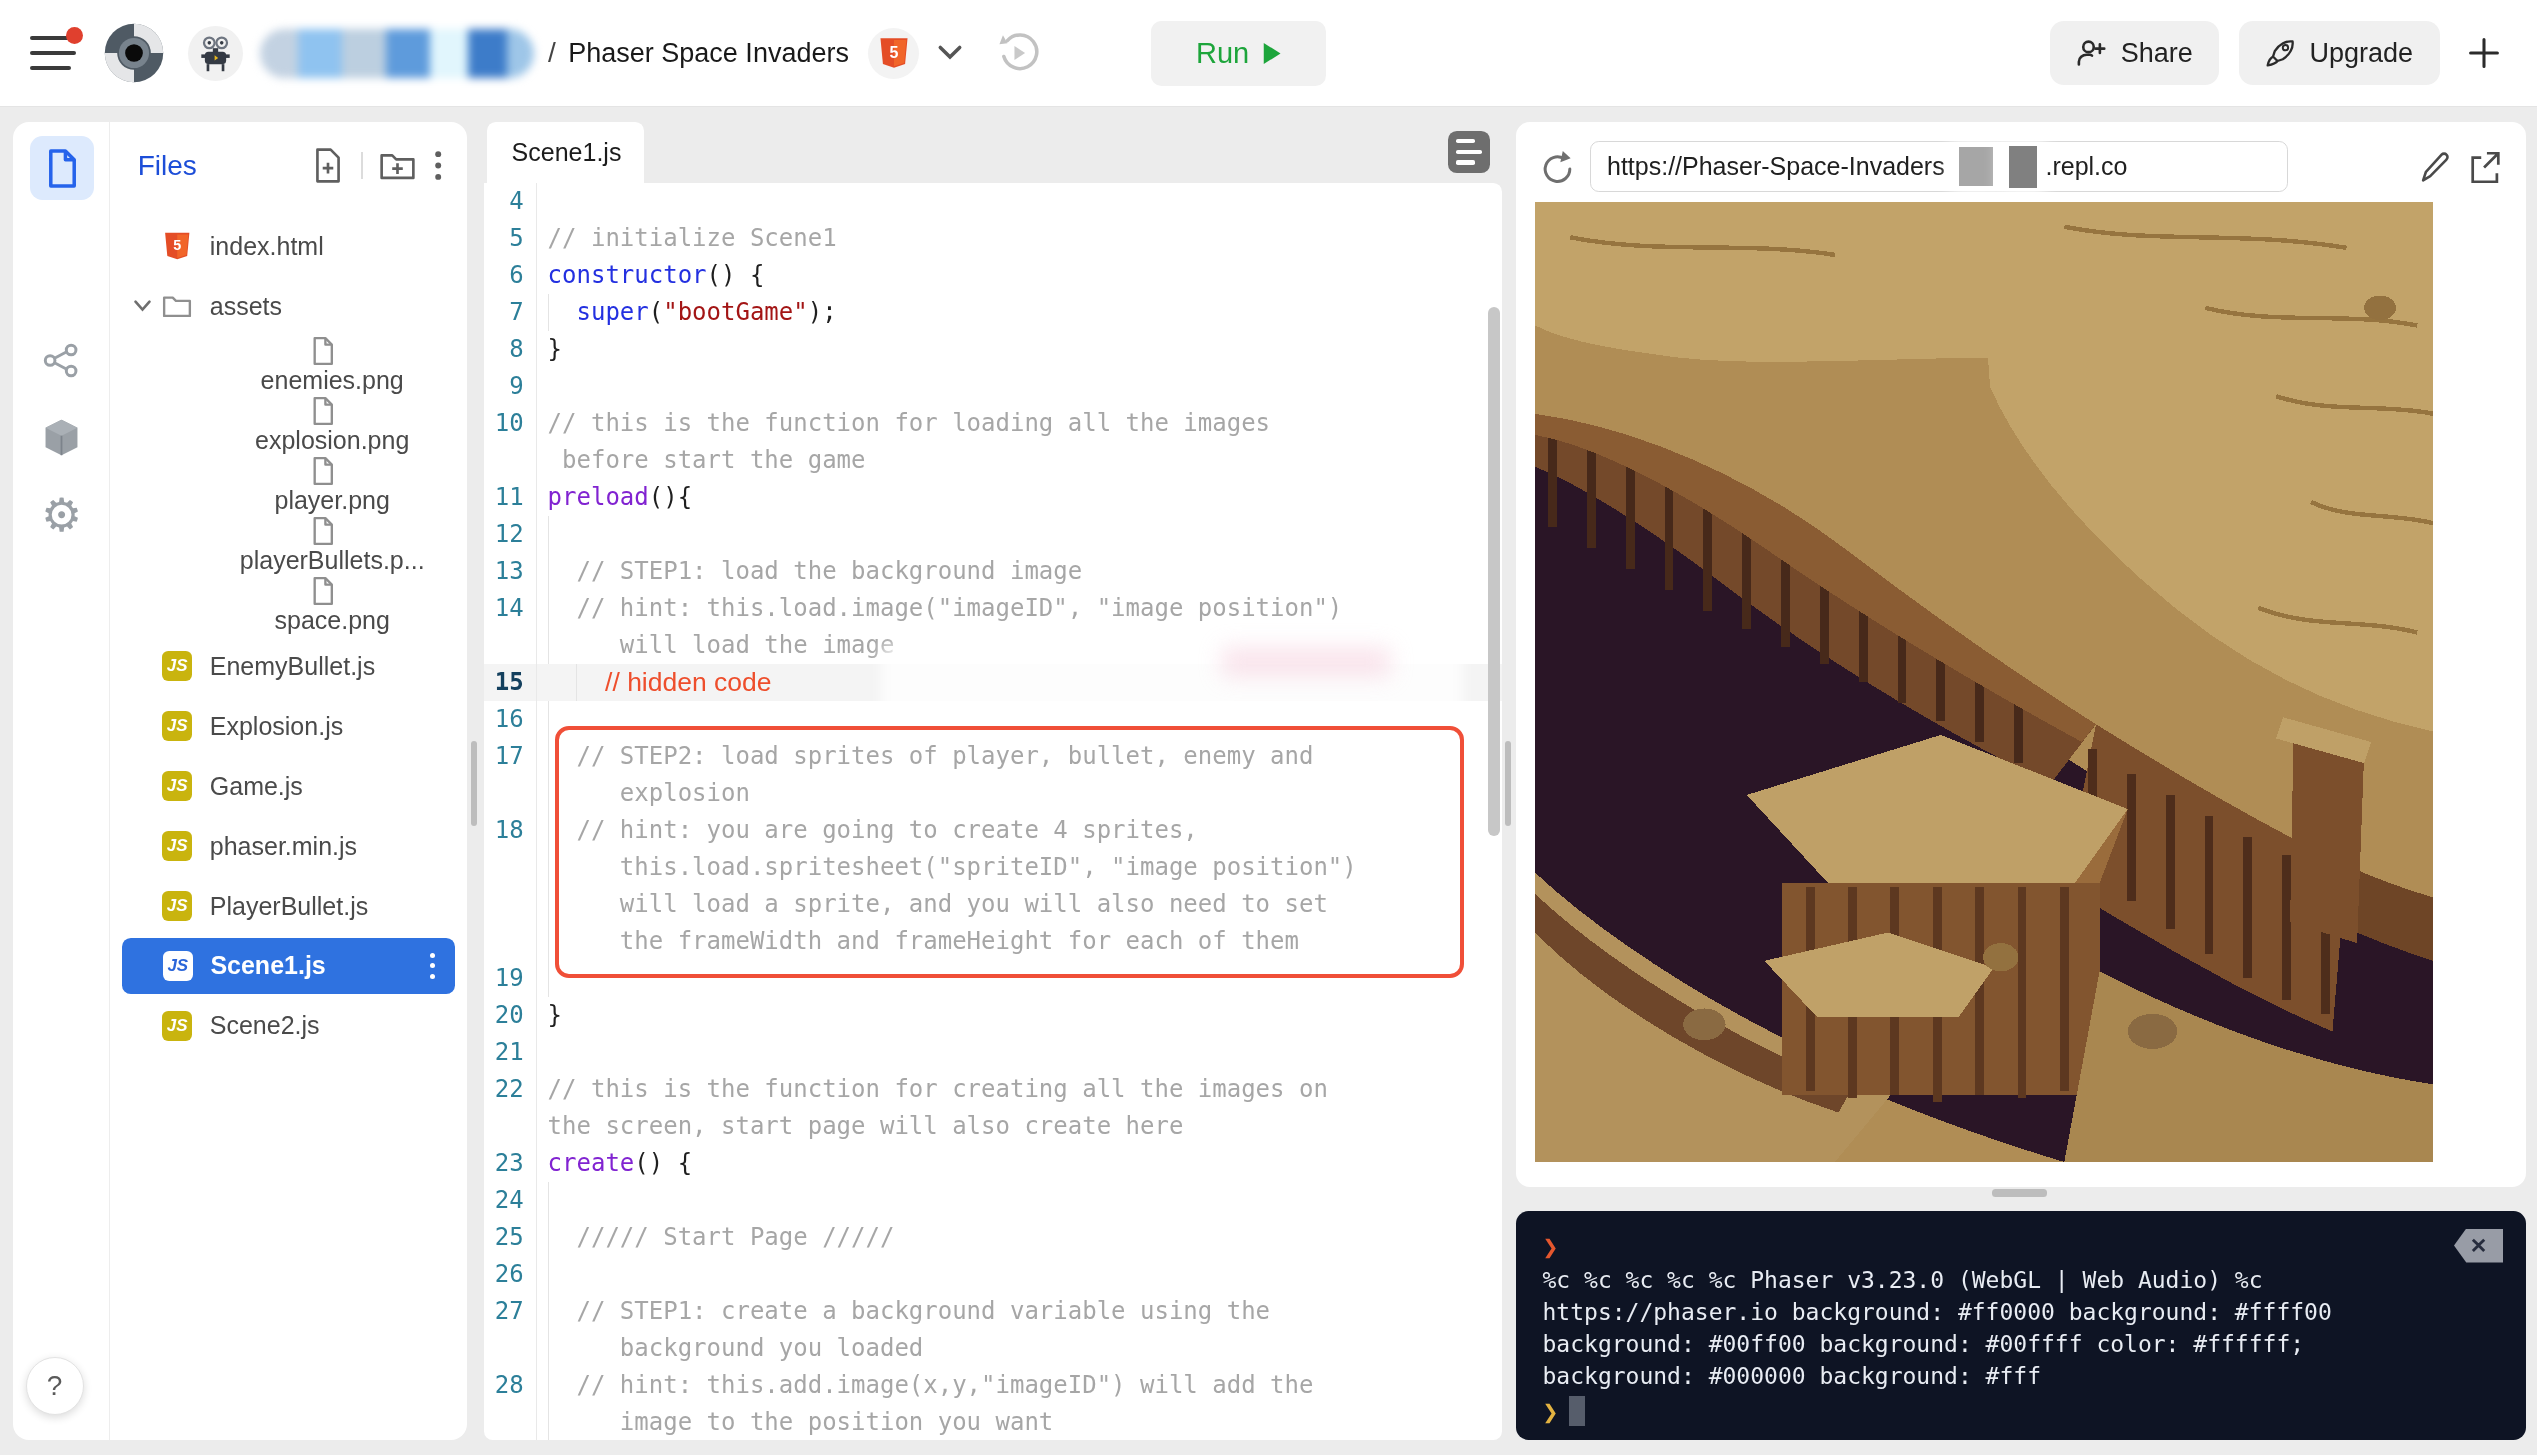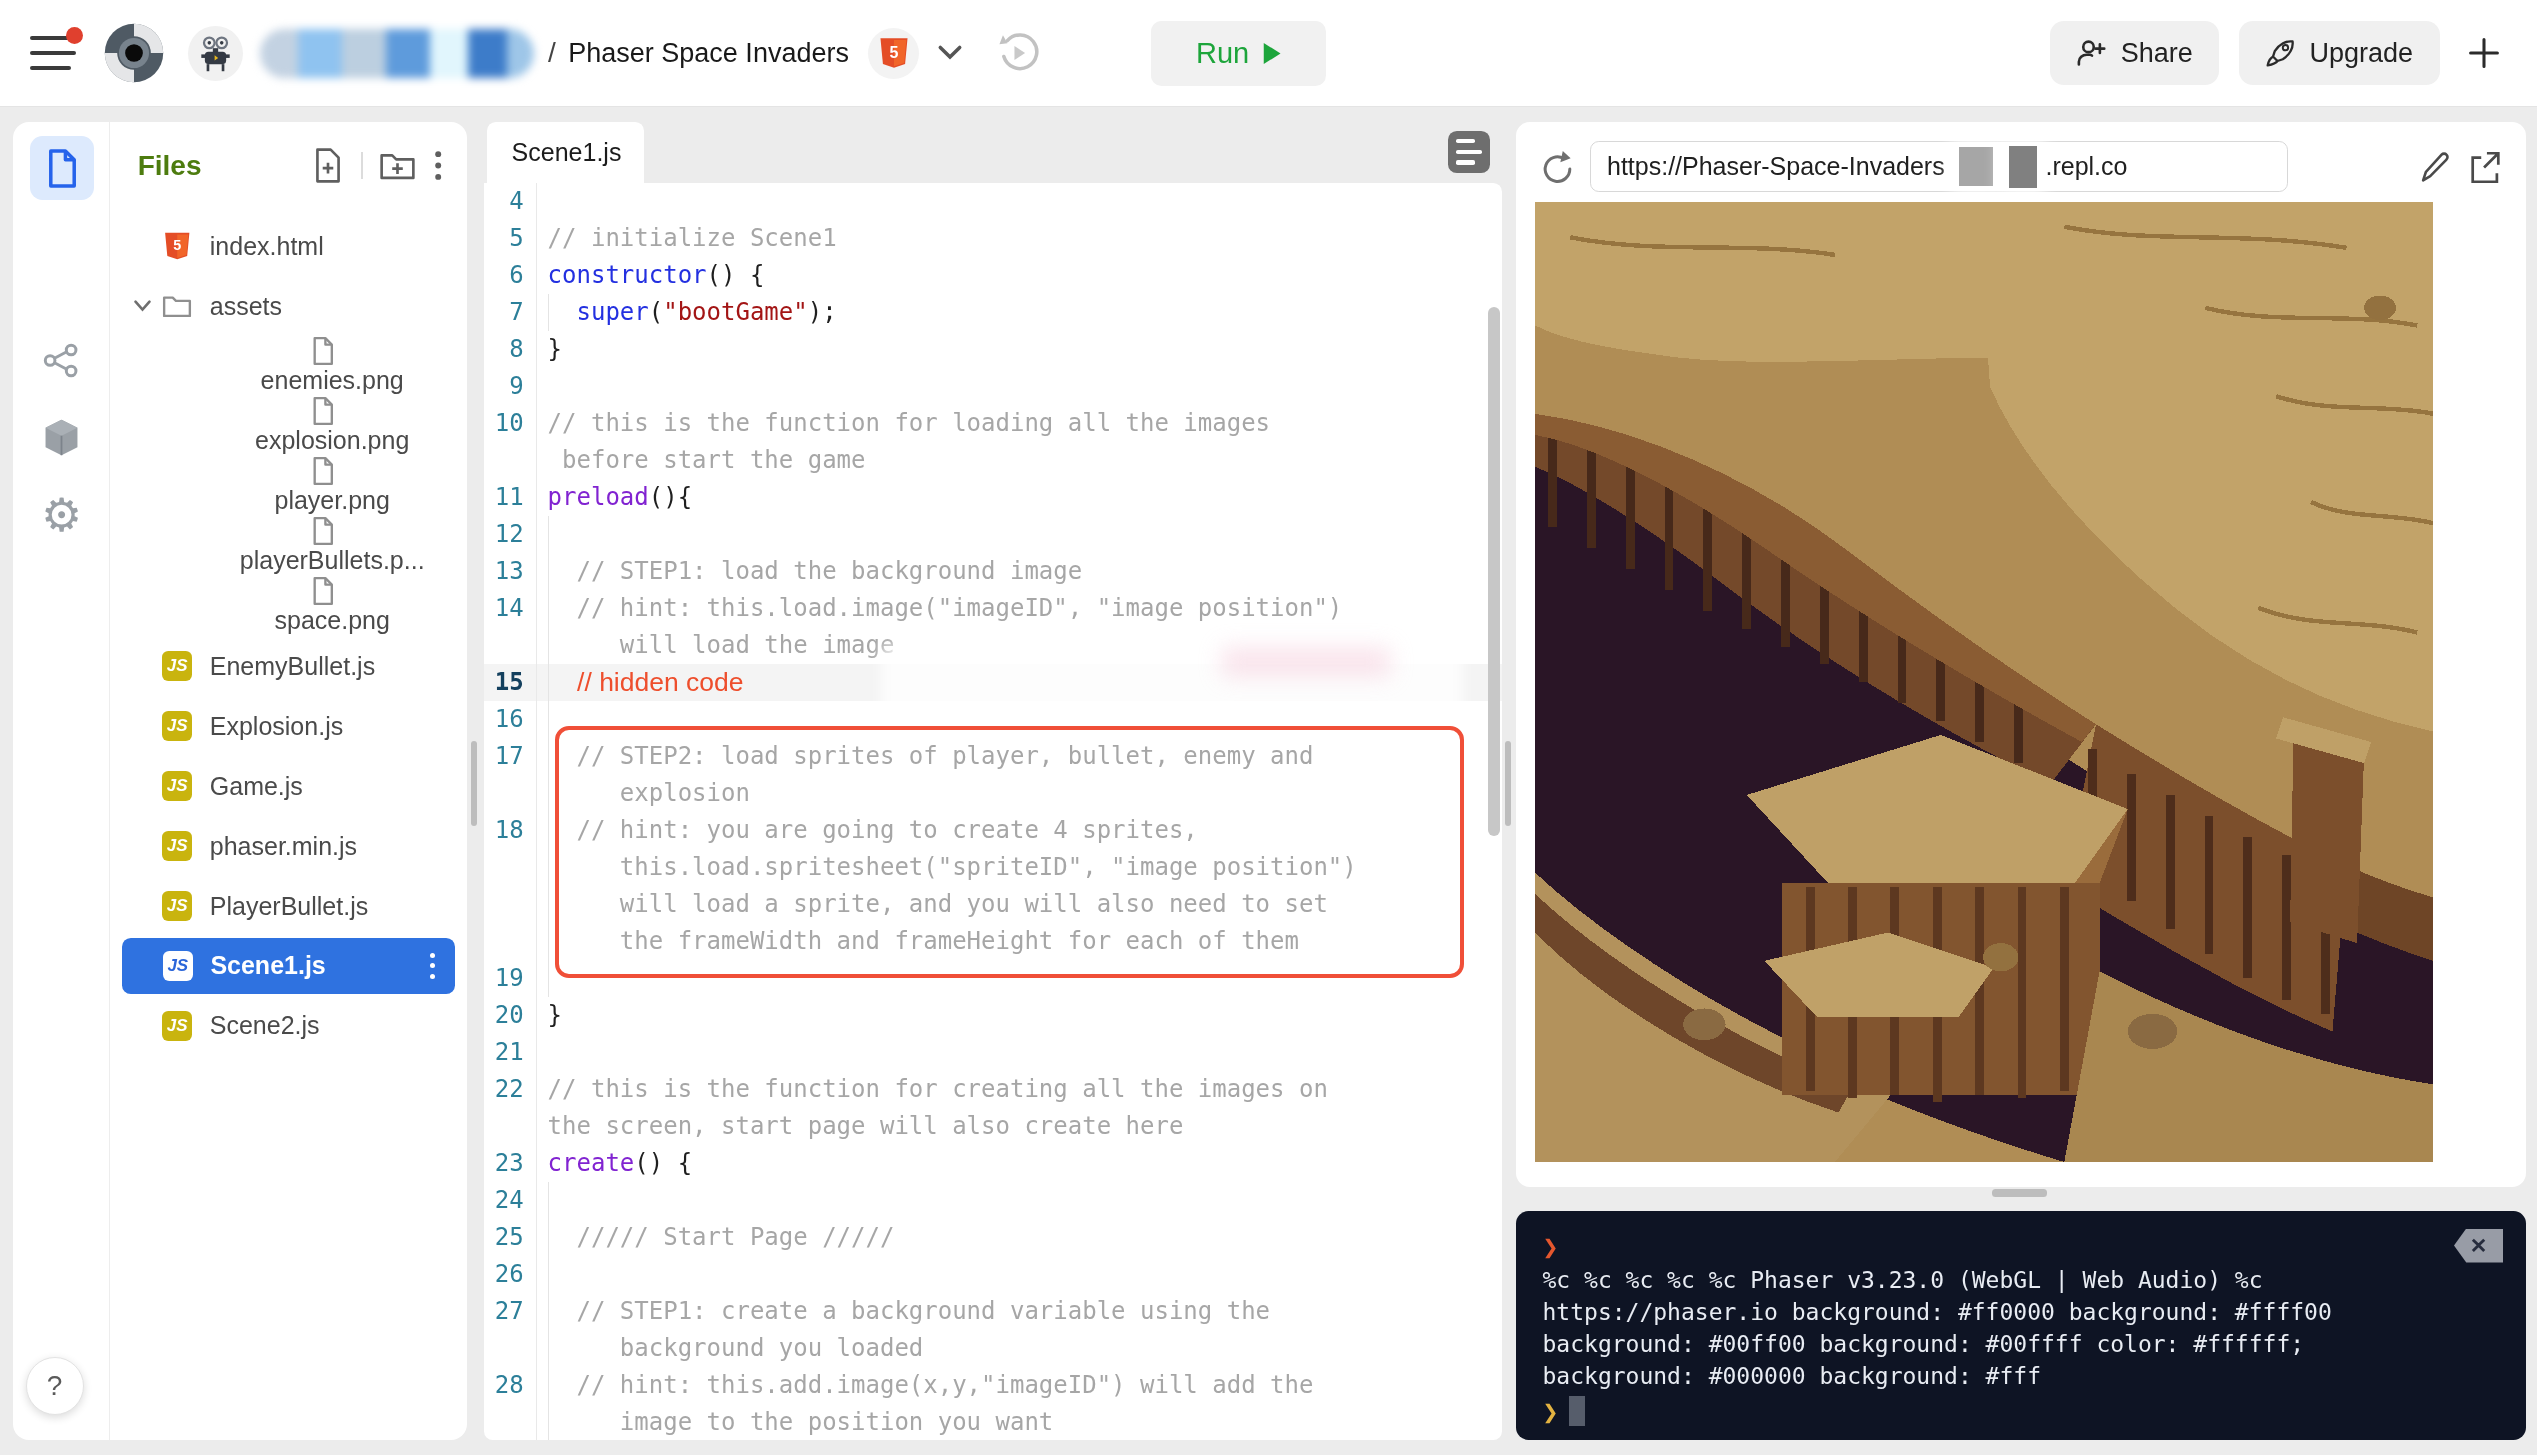--- a/index.html
+++ b/index.html
@@ -42,21 +42,21 @@
   .railtile { position:absolute; left:17px; top:14px; width:64px; height:64px; background:#ddeafd; border-radius:12.4px;
               display:flex; align-items:center; justify-content:center; cursor:pointer; }
   .railicon { position:absolute; left:29px; width:39px; height:39px; display:flex; align-items:center; justify-content:center; cursor:pointer; }
   .gearglyph { font-size:46px; color:#9aa0a6; line-height:39px; }
   .helpbtn { position:absolute; left:12.4px; top:1235px; width:58px; height:58px; border-radius:50%; background:#fff;
              border:1.8px solid #e3e3e3; box-shadow:0 2.6px 8.8px rgba(0,0,0,.14); display:flex; align-items:center;
              justify-content:center; font-size:28px; color:#5a5a5a; font-weight:500; cursor:pointer; }
 
   .files { position:absolute; left:98px; top:0; width:356px; height:100%; padding-top:25px; }
   .fheader { display:flex; align-items:center; padding:0 23px 0 26.5px; }
-  .ftitle { font-size:28px; font-weight:700; color:#4d7c0f;text-align:center; }
+  .ftitle { font-size:28px; font-weight:400; color:#1d4ed8;text-align:center; }
   .fh-icons { margin-left:auto; display:flex; align-items:center; gap:16px; }
   .fh-sep { width:1.8px; height:26.5px; background:#dcdcdc; }
   .flist { margin-top:32px; }
   .frow { display:flex; align-items:center; height:60px; padding-left:51px; font-size:25px; font-weight:500;
           color:#4a4a4a; cursor:pointer; position:relative; }
   .frow.lvl2 { padding-left:86px;flex-direction:column; }
   .fic { width:30px; height:30px; margin-right:17.6px; flex:0 0 30px; display:flex; align-items:center; justify-content:center; }
   .fic.jsb { background:#c9b40e; border-radius:6.2px; color:#fff; font-weight:700; font-size:17px;
              font-family:"Liberation Sans",sans-serif;font-style:italic; }
   .chev { position:absolute; left:21px; width:23px; display:flex; }
@@ -71,21 +71,21 @@
   .tabstrip { position:relative; height:61px; }
   .tab { position:absolute; left:2.6px; top:0; width:157px; height:61px; background:#fff; border-radius:8.8px 8.8px 0 0;
          display:flex; align-items:center; padding-left:25px; font-size:25px; color:#1c1c1c; cursor:pointer; }
   .fmtbtn { position:absolute; right:12.4px; top:8.8px; width:42px; height:42px; background:#6e6e6e; border-radius:8.8px;
             display:flex; flex-direction:column; justify-content:center; gap:6.2px; padding-left:8px; cursor:pointer; }
   .fmtbtn i { height:4.4px; background:#fff; border-radius:1.8px; display:block; }
   .fmtbtn i:nth-child(1){ width:19.4px; } .fmtbtn i:nth-child(2){ width:26.5px; } .fmtbtn i:nth-child(3){ width:19.4px; }
   .codepanel { position:absolute; left:0; top:61px; width:1018px; bottom:0; background:#fff;
                border-radius:0 8.8px 8.8px 8.8px; overflow:hidden; }
   .crow { display:flex; height:37px; font-family:"DejaVu Sans Mono",monospace; font-size:24px; line-height:37px; }
-  .crow.hl { background:#f4f4f4; }
+  .crow.hl { background:#f4f4f4;gap:28px; }
   .ln { flex:0 0 53px; width:53px; text-align:right; padding-right:12.4px; color:#2c7f99;
         border-right:1.8px solid #e9e9e9; }
   .crow.cur .ln { color:#14405e; font-weight:bold; }
   .cd { flex:1; white-space:pre; padding-left:10.6px; position:relative; }
   .guide { position:absolute; left:10.6px; top:0; height:100%; border-left:1.8px solid #e4e4e4; }
   .x-c { color:#a6a6a6; } .x-k { color:#2330e0; } .x-f { color:#8123d1; }
   .x-s { color:#a31515; } .x-p { color:#1f1f1f; }
   .x-h { font-family:"Liberation Sans",sans-serif; font-size:26.5px; font-weight:500; color:#ee4e2c;
          position:relative; z-index:4; }
   .blurpatch { position:absolute; left:397px; top:462px; width:582px; height:78px;

